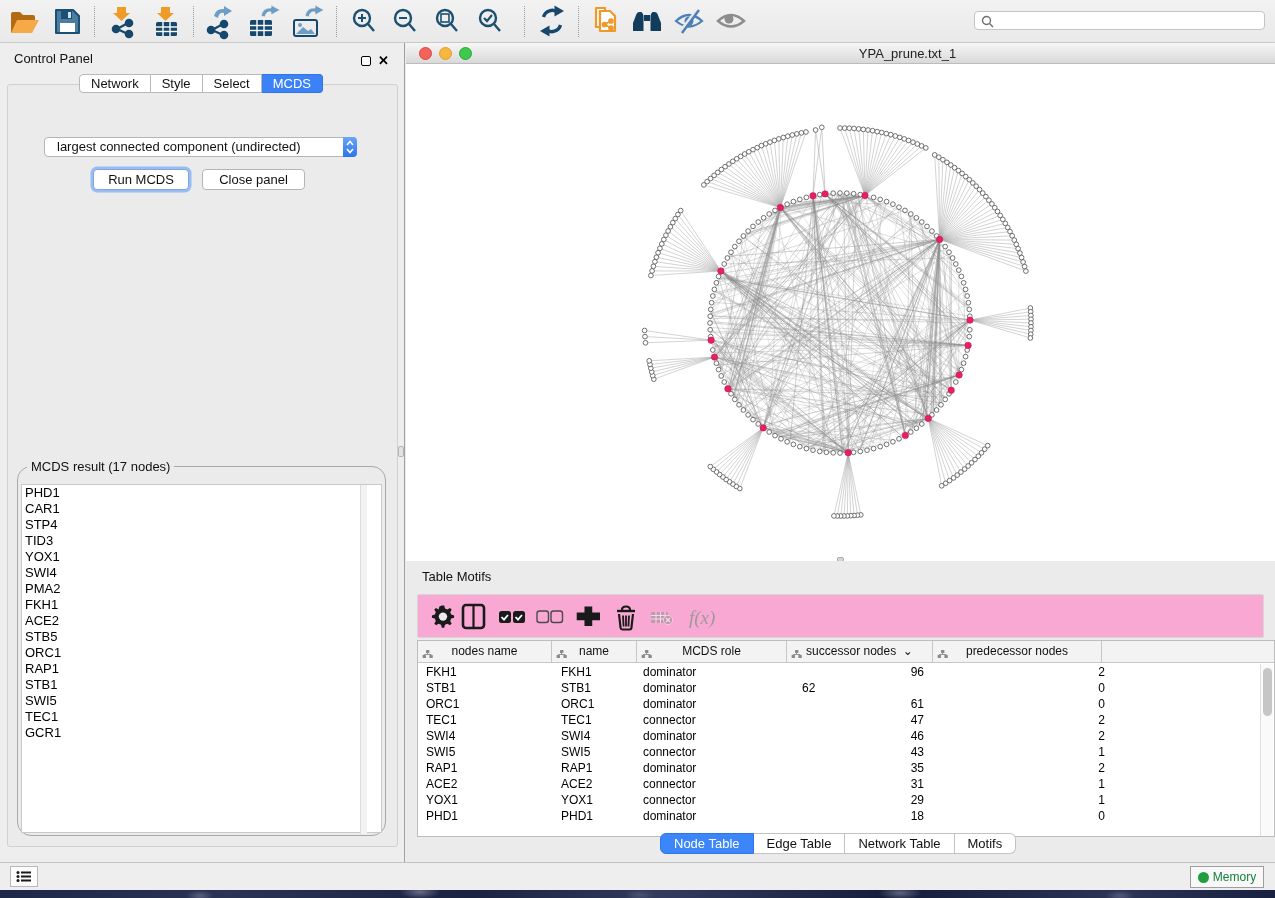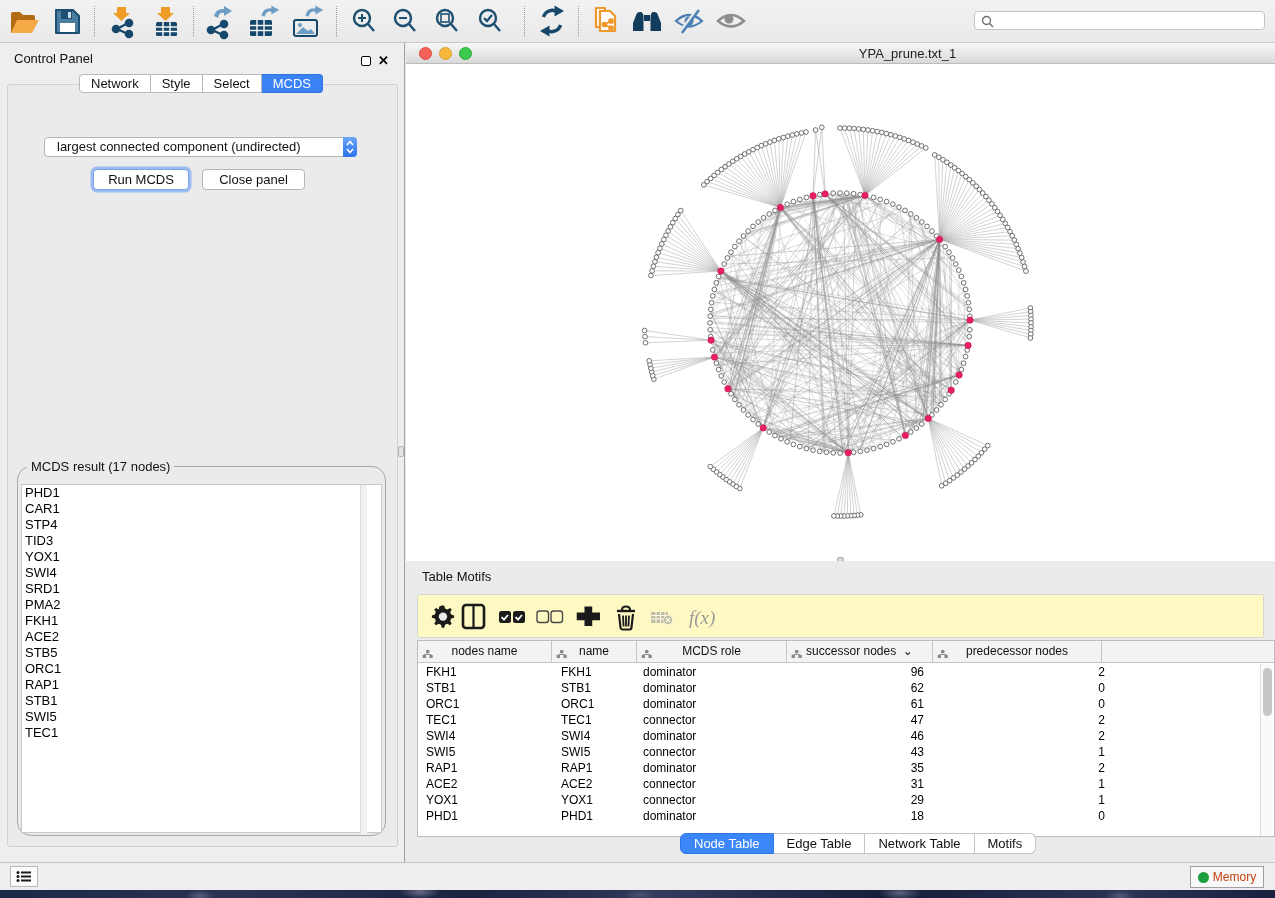--- a/index.html
+++ b/index.html
@@ -42,40 +42,40 @@
 #npanel { left:406px; top:43px; width:869px; height:519px; background:#fff; }
 #ntitle { position:absolute; left:0; top:0; width:869px; height:21px; background:linear-gradient(#f7f7f7,#d9d9d9); border-bottom:1px solid #bcbcbc; }
 #ntitle .dot { position:absolute; top:4px; width:13px; height:13px; border-radius:50%; }
 #ntitle .t { position:absolute; left:67px; width:100%; text-align:center; font-size:13px; color:#222; line-height:21px; }
 #net { position:absolute; left:0; top:21px; width:869px; height:497px; }
 #hsplit { position:absolute; left:431px; top:514px; width:7px; height:5px; background:#d6d6d6; border:1px solid #ababab; border-radius:2px; }
 
 
 #tpanel { left:406px; top:561px; width:869px; height:301px; background:#ebebeb; }
 #tpanel .ptitle { position:absolute; left:16px; top:8px; font-size:13px; color:#111; }
-#ttoolbar { position:absolute; left:11px; top:33px; width:847px; height:44px; background:#fef9c3; border:1px solid #d6d6d6; border-radius:2px; }
+#ttoolbar { position:absolute; left:11px; top:33px; width:847px; height:44px; background:#f9a8d4; border:1px solid #d6d6d6; border-radius:2px; }
 #tbl { position:absolute; left:11px; top:79px; width:858px; height:197px; background:#fff; border:1px solid #bdbdbd; }
 #thead { position:absolute; left:0; top:0; width:856px; height:22px; background:#f3f3f3; border-bottom:1px solid #c6c6c6; font-size:12px; color:#111; }
 #thead .hc { position:absolute; top:0; height:21px; line-height:21px; text-align:center; border-right:1px solid #c6c6c6; }
 #tbody { position:absolute; left:0; top:23px; width:856px; font-size:12px; color:#000; }
 #tbody .tr { position:absolute; height:16px; line-height:16px; width:100%; }
 #tbody .c { position:absolute; height:16px; }
 #tsb { position:absolute; right:1px; top:23px; width:13px; height:172px; background:#fafafa; border-left:1px solid #e0e0e0; }
 #tsb .thumb { position:absolute; left:1.5px; top:4px; width:9px; height:48px; background:#c6c6c6; border-radius:5px; }
 
-#btabs { position:absolute; left:254px; top:272px; height:21px; display:flex; font-size:13px;margin-left:20px; }
+#btabs { position:absolute; left:254px; top:272px; height:21px; display:flex; font-size:13px; }
 #btabs .tab { background:#fff; border:1px solid #c3c3c3; border-left:none; padding:0 13px; line-height:19px; color:#111; }
 #btabs .tab:first-child { border-left:1px solid #c3c3c3; border-radius:6px 0 0 6px; }
 #btabs .tab:last-child { border-radius:0 6px 6px 0; }
 #btabs .tab.sel { background:#3b86f8; color:#fff; border-color:#2f74e8; }
 
 
 #status { left:0; top:862px; width:1275px; height:28px; background:#eeeeee; border-top:1px solid #c2c2c2; }
 #listbtn { position:absolute; left:10px; top:3px; width:28px; height:21px; background:#fcfcfc; border:1px solid #b9b9b9; }
-#membtn { position:absolute; right:11px; top:3px; width:74px; height:22px; background:#f8f8f8; border:1px solid #9e9e9e; font-size:12px; color:#c2410c; line-height:20px; text-align:center; }
+#membtn { position:absolute; right:11px; top:3px; width:74px; height:22px; background:#f8f8f8; border:1px solid #9e9e9e; font-size:12px; color:#15803d; line-height:20px; text-align:center; }
 #membtn .g { display:inline-block; width:11px; height:11px; border-radius:50%; background:#1e9e3e; vertical-align:-1.5px; margin-right:4px; }
 #wall { left:0; top:890px; width:1275px; height:8px; background:radial-gradient(14px 6px at 200px 6px,#5a5f7d 0%,rgba(40,50,90,0) 100%),radial-gradient(20px 7px at 420px 2px,#6a6a85 0%,rgba(40,50,90,0) 100%),radial-gradient(16px 6px at 640px 5px,#4a5272 0%,rgba(40,50,90,0) 100%),radial-gradient(22px 7px at 900px 3px,#5d6380 0%,rgba(40,50,90,0) 100%),radial-gradient(15px 6px at 1120px 6px,#515878 0%,rgba(40,50,90,0) 100%),linear-gradient(90deg,#1d2747,#2a3354 18%,#1a2340 37%,#323a5e 52%,#141d38 70%,#2c3457 88%,#18213e); }
 </style>
 </head>
 <body>
 <div id="app">
 <div id="toolbar" class="abs">
 <svg width="1275" height="43" xmlns="http://www.w3.org/2000/svg">
 
 <path d="M11 33 L11 14 Q11 12 13 12 L20 12 L23 15 L33 15 Q35 15 35 17 L35 20 Z" fill="#b36b13"></path>
@@ -209,30 +209,30 @@
   <div class="btn" id="closebtn">Close panel</div>
   <div id="grp">
     <div class="glabel">MCDS result (17 nodes)</div>
     <div id="mlist">
       <div class="row">PHD1</div>
           <div class="row">CAR1</div>
           <div class="row">STP4</div>
           <div class="row">TID3</div>
       <div class="row">YOX1</div>
           <div class="row">SWI4</div>
-          <div class="row">SRD1</div>
           <div class="row">PMA2</div>
       <div class="row">FKH1</div>
           <div class="row">ACE2</div>
           <div class="row">STB5</div>
           <div class="row">ORC1</div>
       <div class="row">RAP1</div>
           <div class="row">STB1</div>
           <div class="row">SWI5</div>
           <div class="row">TEC1</div>
+      <div class="row">GCR1</div>
       <div class="sb"></div>
     </div>
   </div>
   <div style="position:absolute; right:0px; top:403px; width:6px; height:11px; background:#e2e2e2; border:1px solid #b5b5b5; border-radius:2px;"></div>
 </div>
 
 <div id="npanel" class="abs">
   <div id="ntitle">
     <span class="dot" style="left:13px; background:#f4635a; border:0.5px solid #e1443c;"></span>
     <span class="dot" style="left:33px; background:#f6b73c; border:0.5px solid #e09e2f;"></span>
@@ -1139,21 +1139,21 @@
             <span class="c" style="left:8px">FKH1</span>
             <span class="c" style="left:143px">FKH1</span>
             <span class="c" style="left:225px">dominator</span>
             <span class="c" style="left:369px;width:137px;text-align:right">96</span>
             <span class="c" style="left:515px;width:172px;text-align:right">2</span>
           </div>
           <div class="tr" style="top:16px">
             <span class="c" style="left:8px">STB1</span>
             <span class="c" style="left:143px">STB1</span>
             <span class="c" style="left:225px">dominator</span>
-            <span class="c" style="left:369px;width:137px;text-align:right">62</span>
+            <span class="c" style="left:384px;width:137px;text-align:left">62</span>
             <span class="c" style="left:515px;width:172px;text-align:right">0</span>
           </div>
           <div class="tr" style="top:32px">
             <span class="c" style="left:8px">ORC1</span>
             <span class="c" style="left:143px">ORC1</span>
             <span class="c" style="left:225px">dominator</span>
             <span class="c" style="left:369px;width:137px;text-align:right">61</span>
             <span class="c" style="left:515px;width:172px;text-align:right">0</span>
           </div>
           <div class="tr" style="top:48px">

